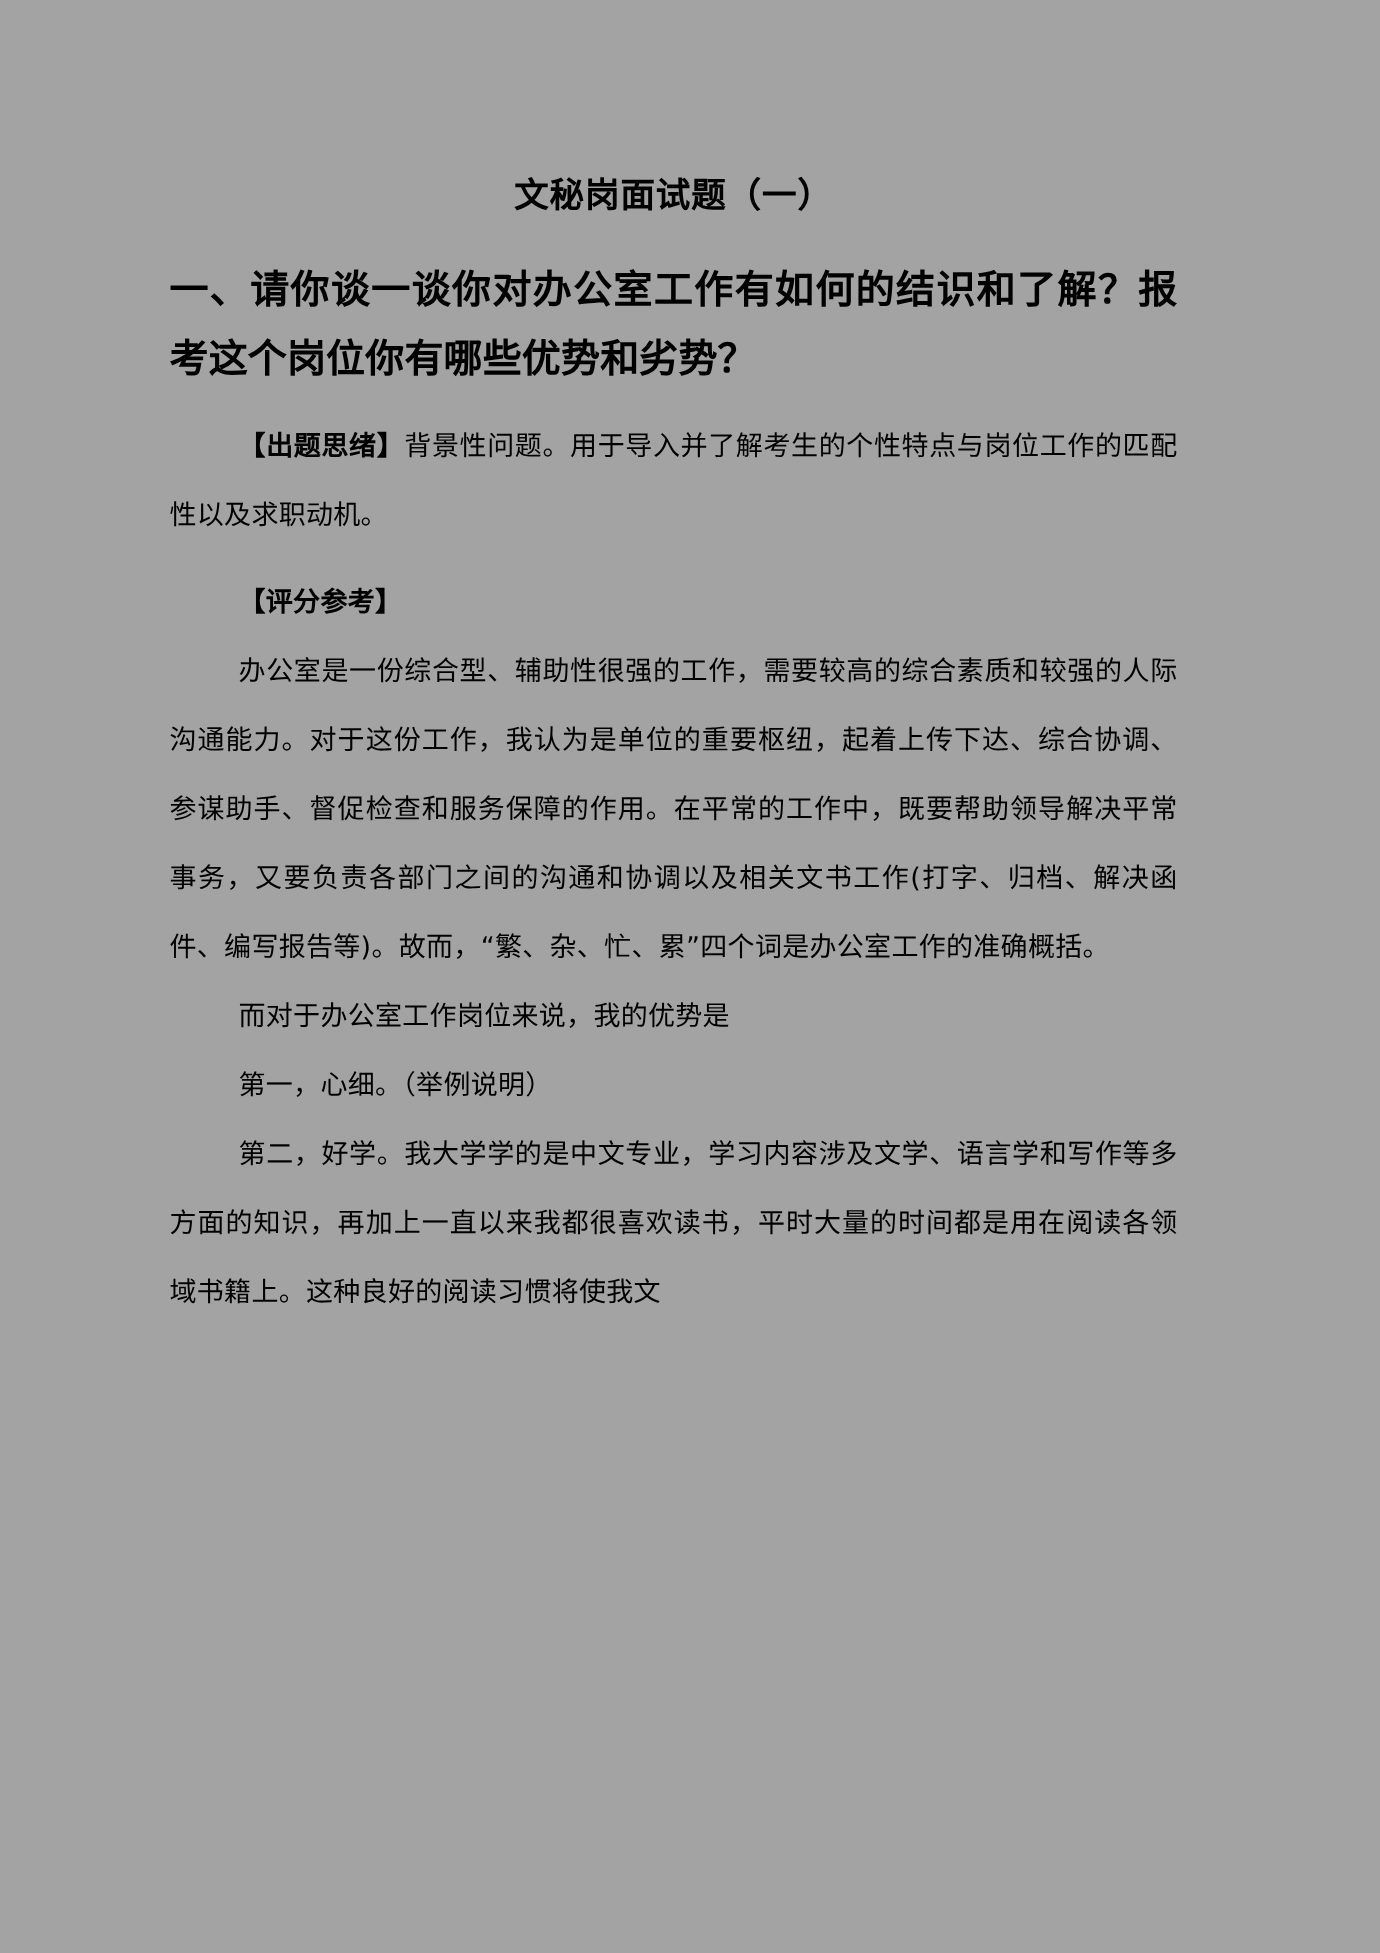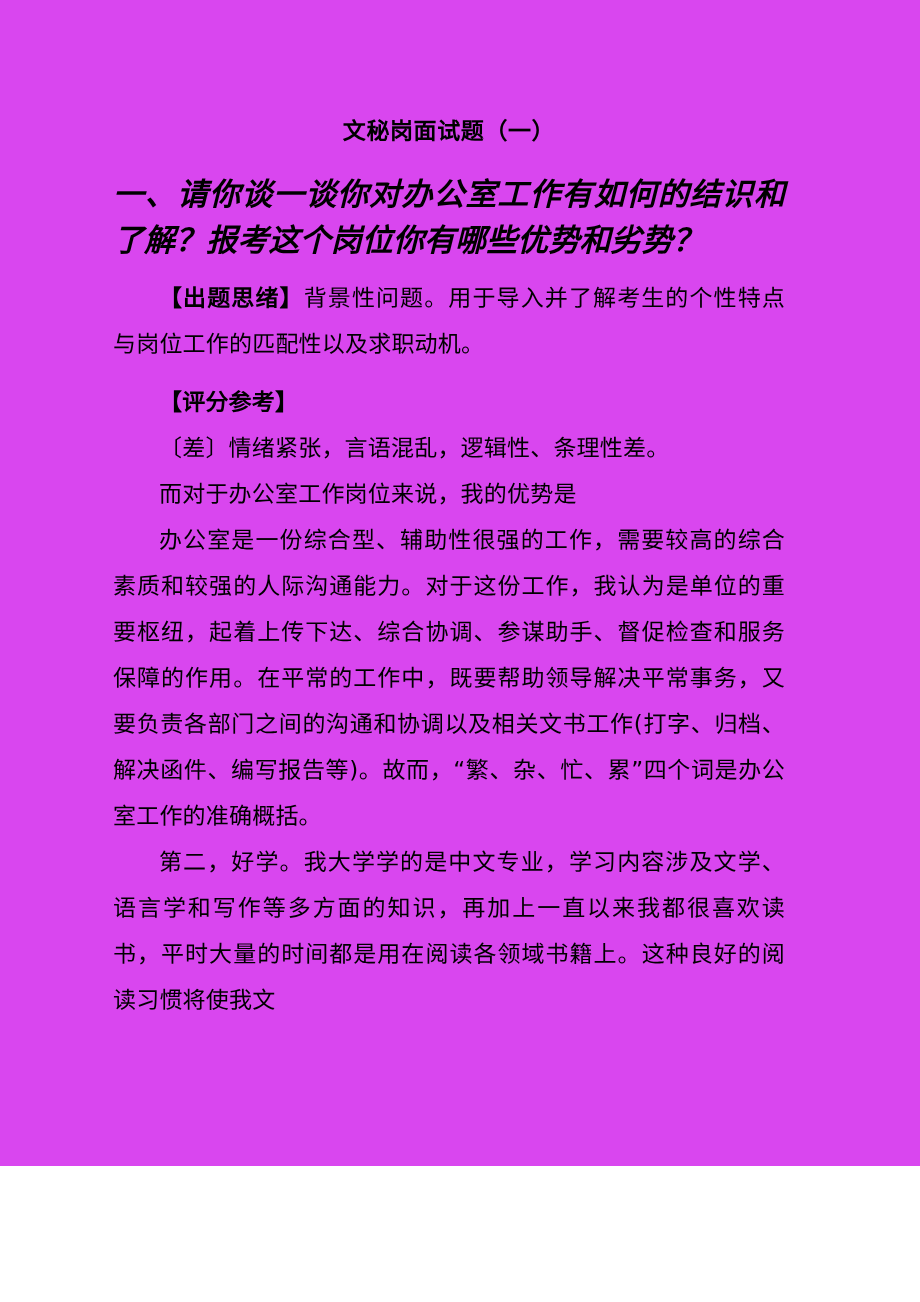--- a/index.html
+++ b/index.html
@@ -5,22 +5,22 @@
 <style>
   html, body {
     margin: 0;
     padding: 0;
     background: #ffffff;
   }
 
   .page {
     position: relative;
     width: 920px;
-    height: 1166px;
-    background: #d946ef;
+    height: 1302px;
+    background: #a3a3a3;
     overflow: hidden;
     font-family: "DejaVu Sans", "Liberation Sans", sans-serif;
     color: #000000;
     -webkit-font-smoothing: antialiased;
   }
 
   
   .doc-body {
     position: absolute;
     left: 113px;
@@ -33,33 +33,32 @@
     font-size: 23px;
     font-weight: bold;
     line-height: 46px;
     margin: 0;
     padding-top: 108px;
     letter-spacing: 0.6px;
     white-space: nowrap;
   }
 
   .question-heading {
-    font-size: 31px;
+    font-size: 26px;
     font-weight: bold;
     line-height: 46px;
     margin: 0;
     padding-top: 17px;
     text-align: justify;
     text-justify: inter-ideograph;
     letter-spacing: 0.1px;
-    font-style: italic;
   }
 
   .para {
-    font-size: 23px;
+    font-size: 18px;
     font-weight: normal;
     line-height: 46px;
     margin: 0;
     text-align: justify;
     text-justify: inter-ideograph;
     text-indent: 46px;
     letter-spacing: 0.2px;
   }
 
   .para.gap-top {
@@ -84,23 +83,23 @@
     <h1 class="doc-title">文秘岗面试题（一）</h1>
 
     <p class="question-heading">一、请你谈一谈你对办公室工作有如何的结识和了解？报考这个岗位你有哪些优势和劣势？</p>
 
     <p class="para gap-top"><span class="label-bold">【出题思绪】</span><span>背景性问题。用于导入并了解考生的个性特点与岗位工作的匹配性以及求职动机。</span></p>
 
     <p class="para heading-line gap-top">【评分参考】</p>
 
 
 
-    <p class="para"><span>〔差〕</span><span>情绪紧张，言语混乱，逻辑性、条理性差。</span></p>
+
+    <p class="para">办公室是一份综合型、辅助性很强的工作，需要较高的综合素质和较强的人际沟通能力。对于这份工作，我认为是单位的重要枢纽，起着上传下达、综合协调、参谋助手、督促检查和服务保障的作用。在平常的工作中，既要帮助领导解决平常事务，又要负责各部门之间的沟通和协调以及相关文书工作(打字、归档、解决函件、编写报告等)。故而，“繁、杂、忙、累”四个词是办公室工作的准确概括。</p>
 
     <p class="para">而对于办公室工作岗位来说，我的优势是</p>
 
-    <p class="para">办公室是一份综合型、辅助性很强的工作，需要较高的综合素质和较强的人际沟通能力。对于这份工作，我认为是单位的重要枢纽，起着上传下达、综合协调、参谋助手、督促检查和服务保障的作用。在平常的工作中，既要帮助领导解决平常事务，又要负责各部门之间的沟通和协调以及相关文书工作(打字、归档、解决函件、编写报告等)。故而，“繁、杂、忙、累”四个词是办公室工作的准确概括。</p>
-
+    <p class="para">第一，心细。（举例说明）</p>
 
     <p class="para">第二，好学。我大学学的是中文专业，学习内容涉及文学、语言学和写作等多方面的知识，再加上一直以来我都很喜欢读书，平时大量的时间都是用在阅读各领域书籍上。这种良好的阅读习惯将使我文</p>
 
   </div>
 </div>
 
 </body></html>

